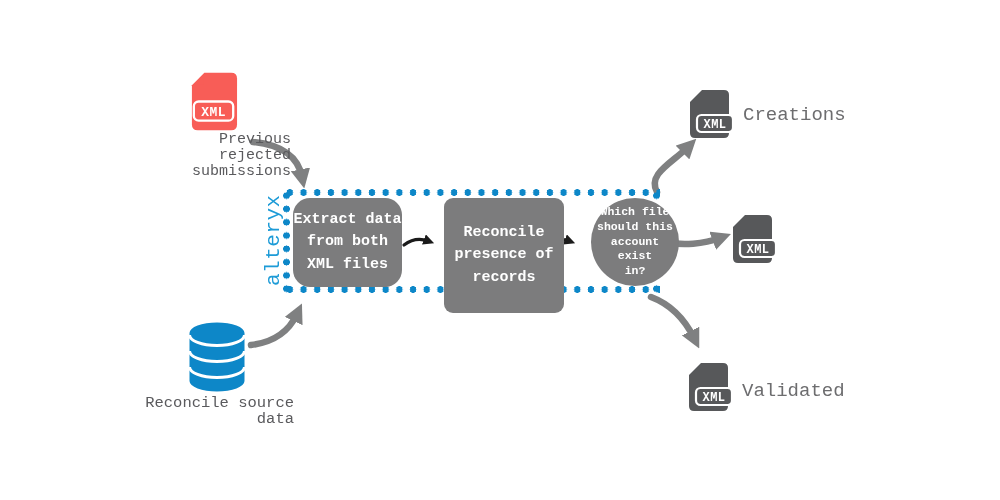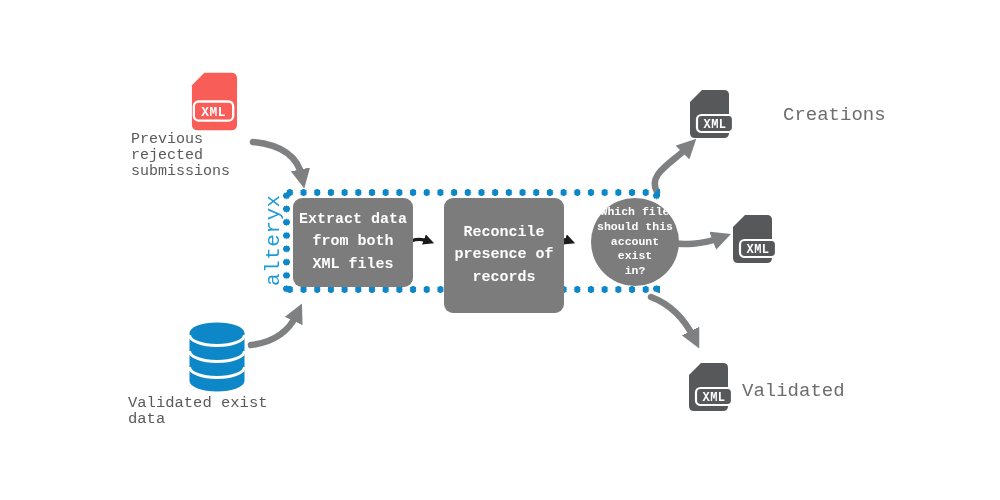--- a/index.html
+++ b/index.html
@@ -3,21 +3,21 @@
 <meta charset="utf-8">
 <style>
   html,body{margin:0;padding:0;background:#ffffff;}
   #canvas{
     position:relative;width:1000px;height:500px;background:#ffffff;overflow:hidden;
     font-family:Liberation Mono, monospace;
   }
   .abs{position:absolute;}
   .pre{white-space:pre-line;}
   
-  .cap-sm{font-size:15px;line-height:1.05;color:#5a5a5d;text-align:left;}
+  .cap-sm{font-size:15px;line-height:1.05;color:#5a5a5d;text-align:right;}
   .cap-lg{font-size:19px;color:#6d6d6f;}
   
   .step-box{
     background:#7c7c7d;border-radius:9px;color:#ffffff;font-weight:bold;
     font-size:15px;line-height:1.5;text-align:center;
     display:flex;align-items:center;justify-content:center;
   }
   .decision-circle{
     background:#7c7c7d;border-radius:50%;color:#ffffff;font-weight:bold;
     font-size:11.5px;line-height:1.3;text-align:center;
@@ -73,52 +73,52 @@
 submissions</div>
 
   <div class="abs" style="left:189px;top:322px;">
     <svg width="56" height="70" viewBox="0 0 55 70">
       <path d="M0,11 a27.5,10.5 0 0 1 55,0 v48 a27.5,10.5 0 0 1 -55,0 z" fill="#0d87c8"></path>
       <path d="M0,13 a27.5,10.5 0 0 0 55,0" stroke="#ffffff" stroke-width="3" fill="none"></path>
       <path d="M0,29 a27.5,10.5 0 0 0 55,0" stroke="#ffffff" stroke-width="3" fill="none"></path>
       <path d="M0,45 a27.5,10.5 0 0 0 55,0" stroke="#ffffff" stroke-width="3" fill="none"></path>
     </svg>
   </div>
-  <div class="abs cap-sm pre" style="left:128px;top:395px;width:166px;font-size:15.5px;">Validated exist
+  <div class="abs cap-sm pre" style="left:128px;top:395px;width:166px;font-size:15.5px;">Reconcile source
 data</div>
 
   <div class="abs dotted-frame" style="left:283px;top:189px;width:377px;height:104px;">
     <div class="dots-h" style="top:0;"></div>
     <div class="dots-h" style="bottom:0;"></div>
     <div class="dots-v" style="left:0;"></div>
     <div class="dots-v" style="right:0;"></div>
   </div>
 
   <div class="abs alteryx-label" style="left:233px;top:235px;width:80px;height:22px;">alteryx</div>
 
-  <div class="abs step-box pre" style="left:293px;top:198px;width:120px;height:89px;">Extract data
+  <div class="abs step-box pre" style="left:293px;top:198px;width:109px;height:89px;border-radius:17px;">Extract data
 from both
 XML files</div>
   <div class="abs step-box pre" style="left:444px;top:198px;width:120px;height:115px;">Reconcile
 presence of
 records</div>
   <div class="abs decision-circle pre" style="left:563px;top:198px;width:88px;height:88px;">Which file
 should this
 account exist
 in?</div>
 
   <div class="abs" style="left:688px;top:89px;">
     <svg width="46" height="50" viewBox="0 0 46 50">
       <path d="M14,1 H36 Q41,1 41,6 V44 Q41,49 36,49 H7 Q2,49 2,44 V13 Z" fill="#57585a"></path>
       <path d="M13,3 V12 H4 Z" fill="#57585a"></path>
       <rect x="9" y="26" width="36" height="17" rx="4.5" fill="#57585a" stroke="#ffffff" stroke-width="2.2"></rect>
       <text x="27" y="39" text-anchor="middle" font-size="12" font-weight="600" fill="#ffffff" letter-spacing="0.5">XML</text>
     </svg>
   </div>
-  <div class="abs cap-lg" style="left:783px;top:104px;">Creations</div>
+  <div class="abs cap-lg" style="left:743px;top:104px;">Creations</div>
 
   <div class="abs" style="left:731px;top:214px;">
     <svg width="46" height="50" viewBox="0 0 46 50">
       <path d="M14,1 H36 Q41,1 41,6 V44 Q41,49 36,49 H7 Q2,49 2,44 V13 Z" fill="#57585a"></path>
       <path d="M13,3 V12 H4 Z" fill="#57585a"></path>
       <rect x="9" y="26" width="36" height="17" rx="4.5" fill="#57585a" stroke="#ffffff" stroke-width="2.2"></rect>
       <text x="27" y="39" text-anchor="middle" font-size="12" font-weight="600" fill="#ffffff" letter-spacing="0.5">XML</text>
     </svg>
   </div>
 

